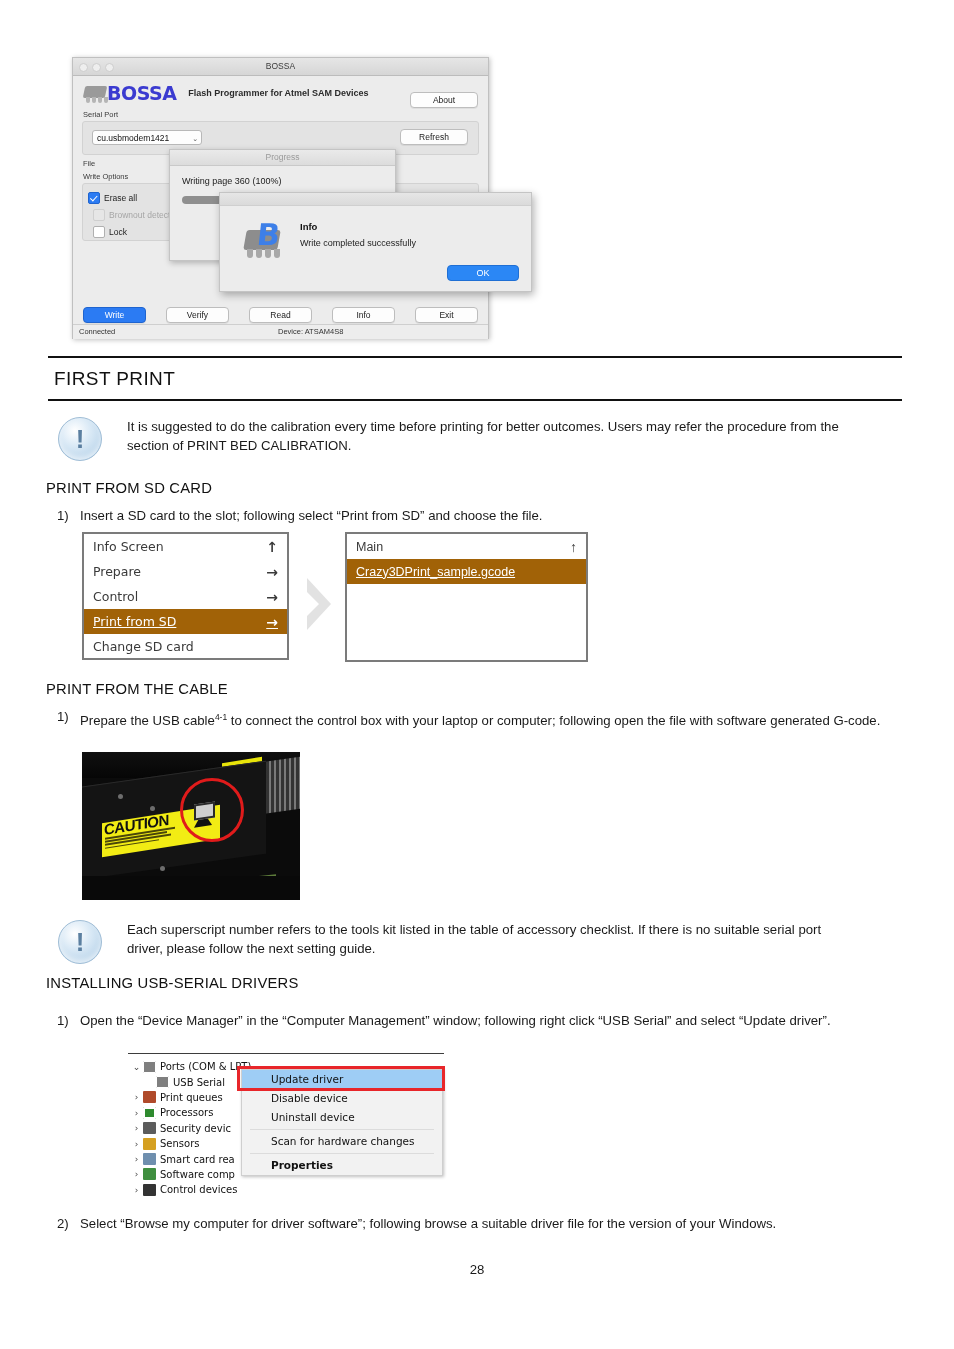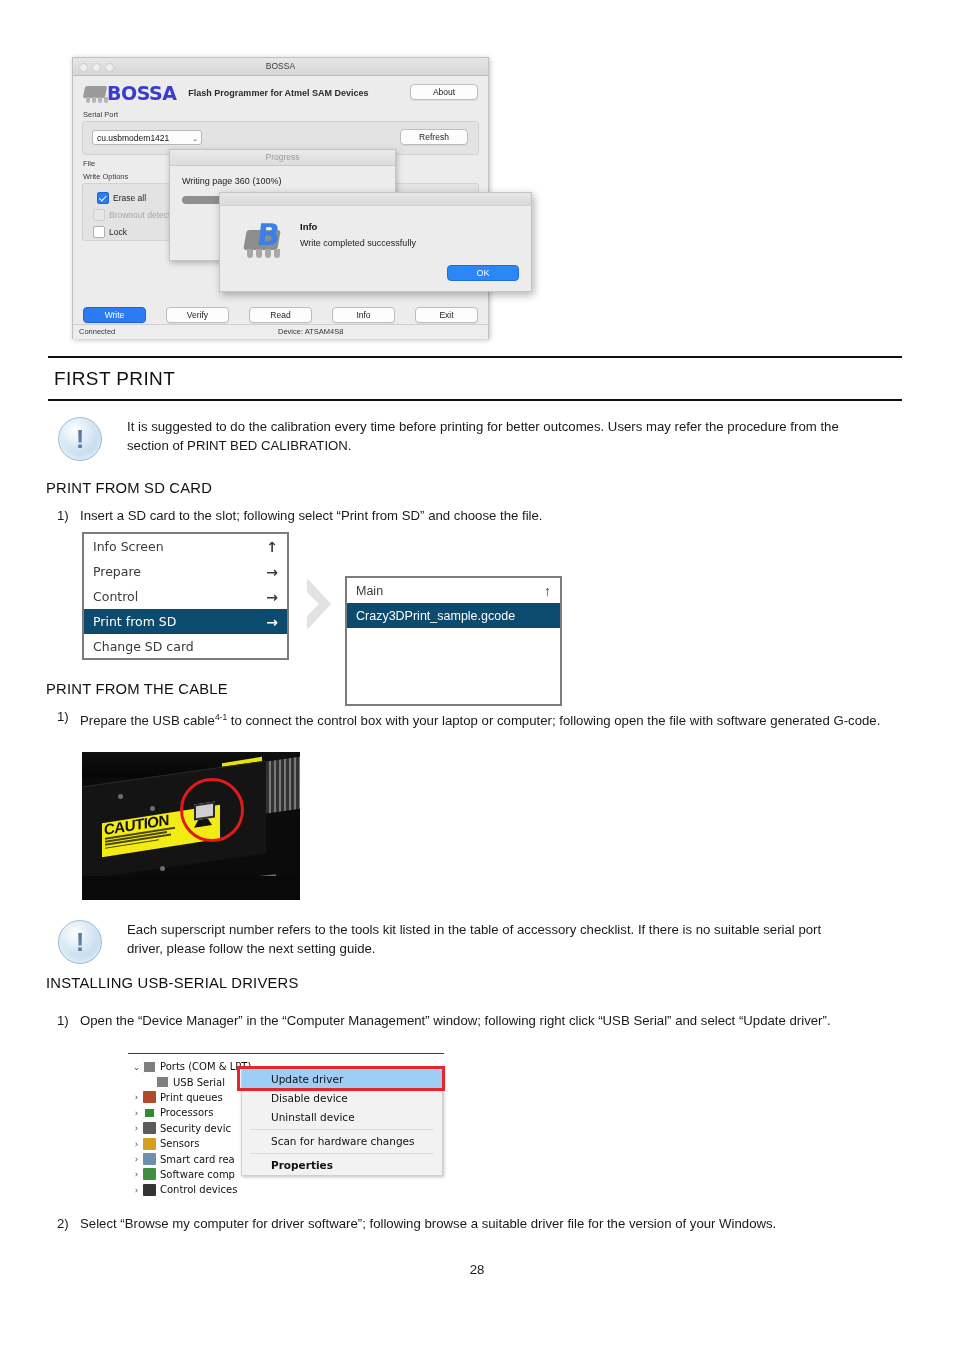--- a/index.html
+++ b/index.html
@@ -108,21 +108,21 @@
     border: 1px solid #bdbdbd;
     border-radius: 4px;
     font-size: 8.5px;
     color: #222;
     padding: 2px 0;
     text-align: center;
     box-shadow: 0 1px 0 rgba(0,0,0,0.06);
   }
   .btn-about {
     position: absolute;
-    right: 10px; top: 8px;
+    right: 10px; top: 16px;
     width: 66px;
   }
   .grp-label {
     font-size: 7.5px;
     color: #3a3a3a;
     margin: 4px 0 2px 10px;
   }
   .grp-box {
     margin: 0 9px;
     background: #e3e3e3;
@@ -420,22 +420,23 @@
     align-items: center;
     justify-content: space-between;
     font-family: "DejaVu Sans", sans-serif;
     font-size: 12.5px;
     color: #3a3a3a;
     padding: 0 9px;
     height: 25px;
     box-sizing: border-box;
   }
   .lcd-row.sel {
-    background: #0c4a6e;
+    background: #a16207;
     color: #ffffff;
+    text-decoration: underline;
   }
   .lcd-row .glyph {
     font-size: 14px;
     font-weight: bold;
     line-height: 1;
   }
   .lcd2 .lcd-row { font-family: "Liberation Sans", sans-serif; }
   .chevron-step {
     position: absolute;
     left: 303px;
@@ -693,21 +694,21 @@
           <span>cu.usbmodem1421</span>
           <span class="caret">⌄</span>
         </div>
         <div class="mac-btn btn-refresh">Refresh</div>
       </div>
 
       <div class="grp-label">File</div>
 
       <div class="grp-label">Write Options</div>
       <div class="grp-box grp-write">
-        <div class="chk-row" style="left:14px; top:8px;">
+        <div class="chk-row" style="left:5px; top:8px;">
           <span class="chk on"></span>
           <span>Erase all</span>
         </div>
         <div class="chk-row" style="left:118px; top:8px;">
           <span class="chk on"></span>
           <span>Boot</span>
         </div>
         <div class="chk-row dim" style="left:10px; top:25px;">
           <span class="chk"></span>
           <span>Brownout detect</span>
@@ -803,21 +804,21 @@
     <span class="glyph"></span>
   </div>
 </div>
 
 <div class="chevron-step">
   <svg width="32" height="56" viewBox="0 0 32 56">
     <polygon points="4,2 28,28 4,54 4,40 16,28 4,16" fill="#e2e2e2"></polygon>
   </svg>
 </div>
 
-<div class="lcd lcd2" style="left:345px; top:532px; width:217px; height:130px;margin-top:44px;">
+<div class="lcd lcd2" style="left:345px; top:532px; width:243px; height:130px;">
   <div class="lcd-row">
     <span>Main</span>
     <span class="glyph">↑</span>
   </div>
   <div class="lcd-row sel">
     <span>Crazy3DPrint_sample.gcode</span>
     <span class="glyph"></span>
   </div>
 </div>
 

